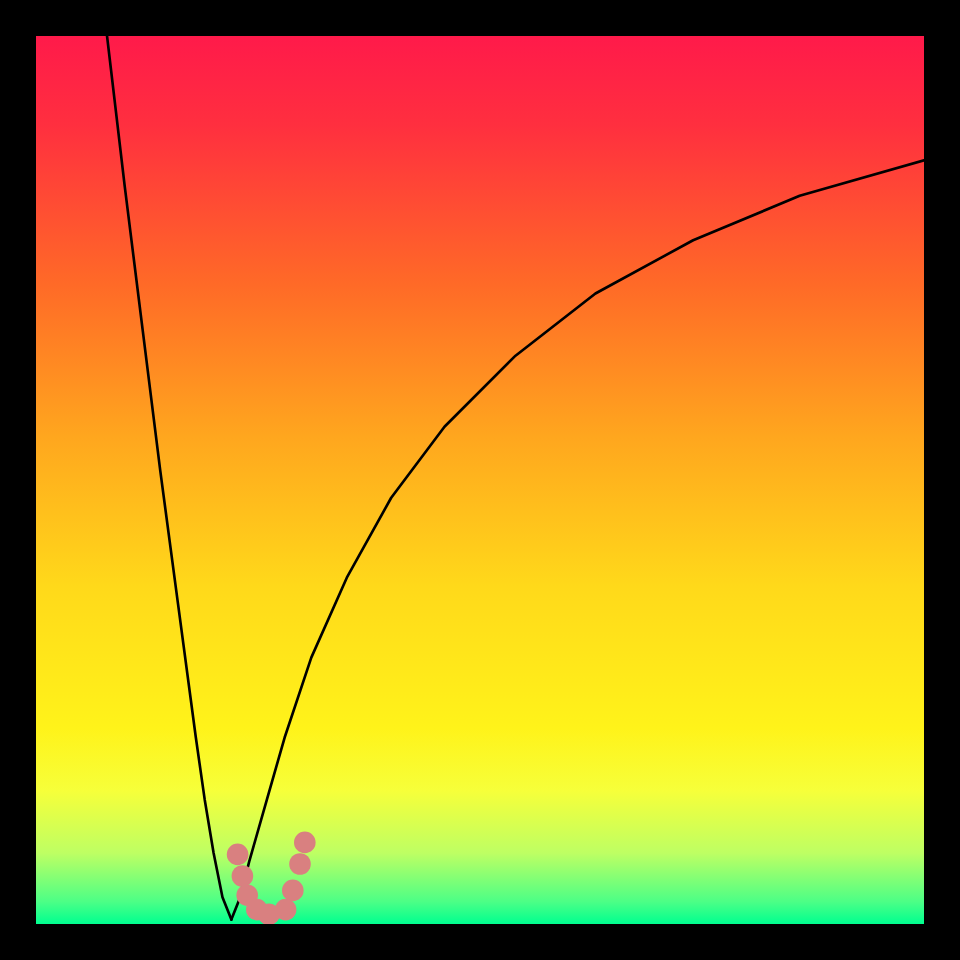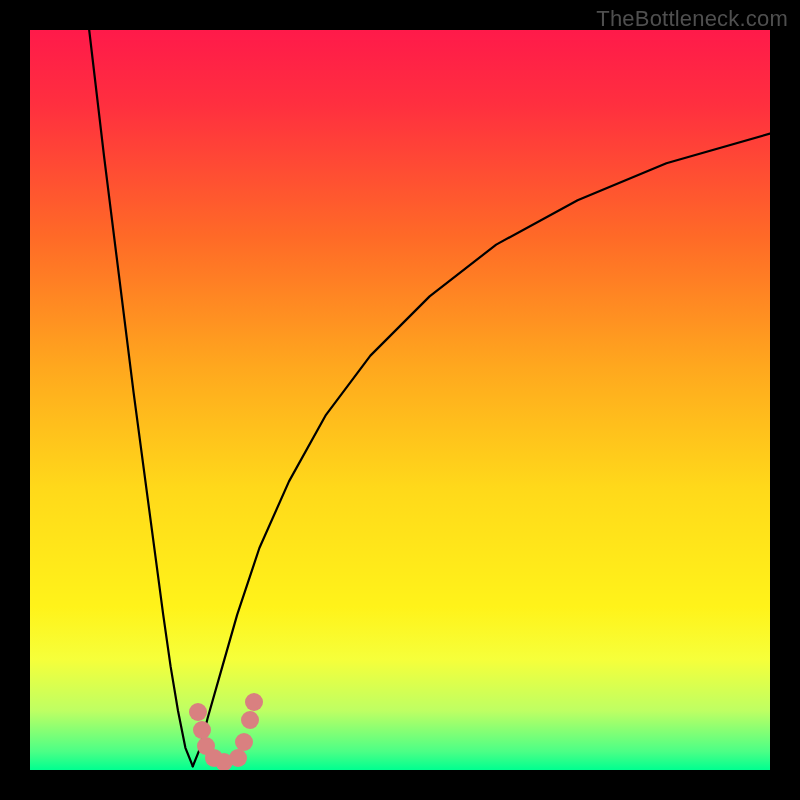--- a/index.html
+++ b/index.html
@@ -84,15 +84,14 @@
           <circle cx="194" cy="732" r="9" fill="#d98080"></circle>
           <circle cx="208" cy="728" r="9" fill="#d98080"></circle>
           <circle cx="214" cy="712" r="9" fill="#d98080"></circle>
           <circle cx="220" cy="690" r="9" fill="#d98080"></circle>
           <circle cx="224" cy="672" r="9" fill="#d98080"></circle>
         </g>
     </svg>
 
   </div>
 
-  <div class="watermark">TheBottleneck.com</div>
 
 </div>
 
 </body></html>

